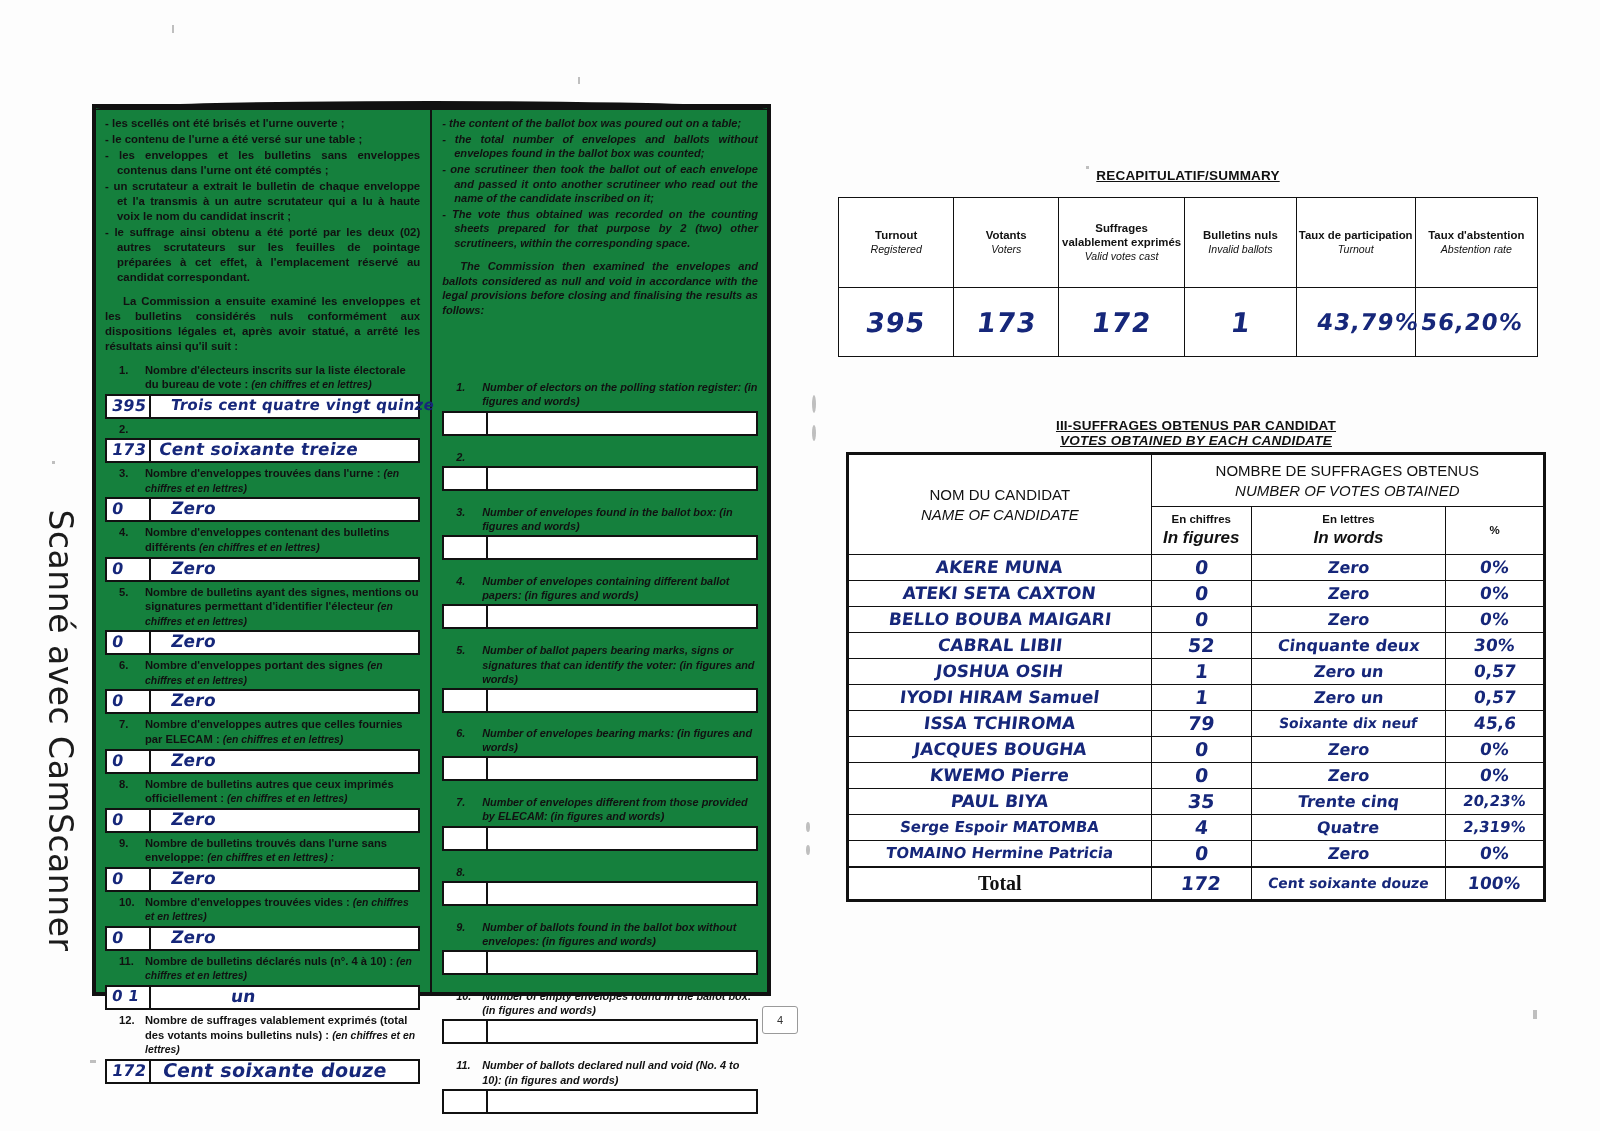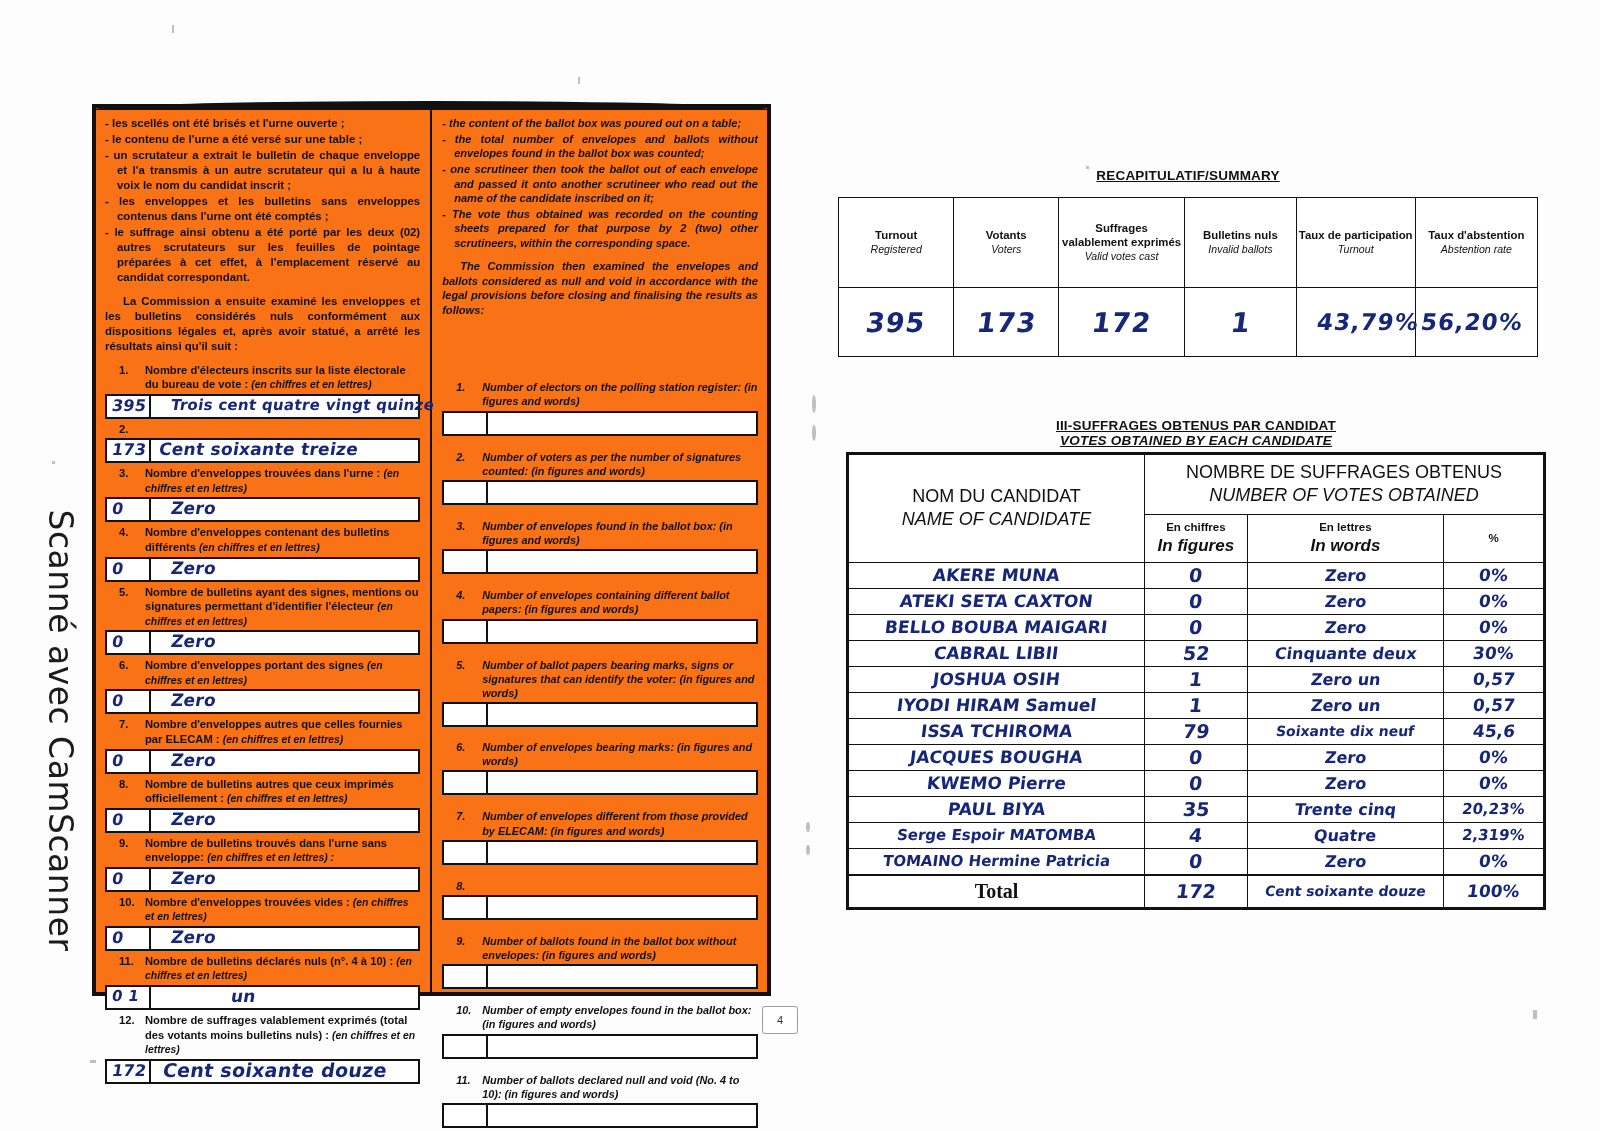--- a/index.html
+++ b/index.html
@@ -45,22 +45,23 @@
 
   
   #minutes-box {
     position: absolute;
     left: 92px;
     top: 104px;
     width: 673px;
     height: 886px;
     border: 3px solid #111;
     box-shadow: 0 0 0 1px #111 inset;
-    background: #f97316;
+    background: #15803d;
     display: flex;
+    justify-content: flex-end;
   }
   #minutes-box:before{
     content:"";
     position:absolute;
     left:-3px; right:-3px; top:-6px; height:9px;
     background:#111;
     border-radius:50% 50% 0 0 / 100% 100% 0 0;
   }
   .col {
     box-sizing: border-box;
@@ -181,21 +182,21 @@
     font-weight: bold;
     font-size: 27px;
     transform: skewX(-8deg);
     display: inline-block;
     letter-spacing: 1px;
   }
   .hw-cell.small { font-size: 23px; }
 
   #candidates-section { position: absolute; left: 846px; top: 418px; width: 700px; }
   #cand-table { border: 3px solid #111; }
-  #cand-table th { font-size: 18px; font-weight: normal; padding: 6px 12px; line-height: 1.3; }
+  #cand-table th { font-size: 15px; font-weight: normal; padding: 6px 19px; line-height: 1.3; }
   #cand-table th .en { font-style: italic; display: block; }
   #cand-table th.sub { font-size: 11.5px; font-weight: bold; padding: 5px 2px; }
   #cand-table th.sub .en { font-weight: bold; font-style: italic; font-size: 17px; }
   #cand-table td {
     height: 25px;
     padding: 0;
     position: relative;
     border-top: 1.1px solid #111;
     border-bottom: 1.1px solid #111;
   }
@@ -255,22 +256,22 @@
   <span class="speck" style="left:940px;top:305px;width:3px;height:3px;"></span>
 
   <div id="camscanner-watermark">Scanné avec CamScanner</div>
 
   <div id="minutes-box">
 
     <div class="col col-fr">
       <ul class="bullets">
         <li>les scellés ont été brisés et l'urne ouverte ;</li>
         <li>le contenu de l'urne a été versé sur une table ;</li>
+        <li>les enveloppes et les bulletins sans enveloppes contenus dans l'urne ont été comptés ;</li>
         <li>un scrutateur a extrait le bulletin de chaque enveloppe et l'a transmis à un autre scrutateur qui a lu à haute voix le nom du candidat inscrit ;</li>
-        <li>les enveloppes et les bulletins sans enveloppes contenus dans l'urne ont été comptés ;</li>
         <li>le suffrage ainsi obtenu a été porté par les deux (02) autres scrutateurs sur les feuilles de pointage préparées à cet effet, à l'emplacement réservé au candidat correspondant.</li>
       </ul>
       <p class="para">La Commission a ensuite examiné les enveloppes et les bulletins considérés nuls conformément aux dispositions légales et, après avoir statué, a arrêté les résultats ainsi qu'il suit :</p>
 
       <div class="q-item">
         <div class="q-line">
             <span class="q-num">1.</span>
             <span class="q-text"><span>Nombre d'électeurs inscrits sur la liste électorale du bureau de vote :</span> <span class="ital">(en chiffres et en lettres)</span></span>
           </div>
         <div class="answer-box">
@@ -464,21 +465,20 @@
             <span class="q-text">Number of electors on the polling station register: (in figures and words)</span>
           </div>
         <div class="answer-box">
             <div class="ab-fig"></div>
             <div class="ab-words"></div>
           </div>
       </div>
       <div class="q-item" style="margin-bottom:14px;">
         <div class="q-line">
             <span class="q-num">2.</span>
-            <span class="q-text">Number of voters as per the number of signatures counted: (in figures and words)</span>
           </div>
         <div class="answer-box">
             <div class="ab-fig"></div>
             <div class="ab-words"></div>
           </div>
       </div>
       <div class="q-item" style="margin-bottom:14px;">
         <div class="q-line">
             <span class="q-num">3.</span>
             <span class="q-text">Number of envelopes found in the ballot box: (in figures and words)</span>

